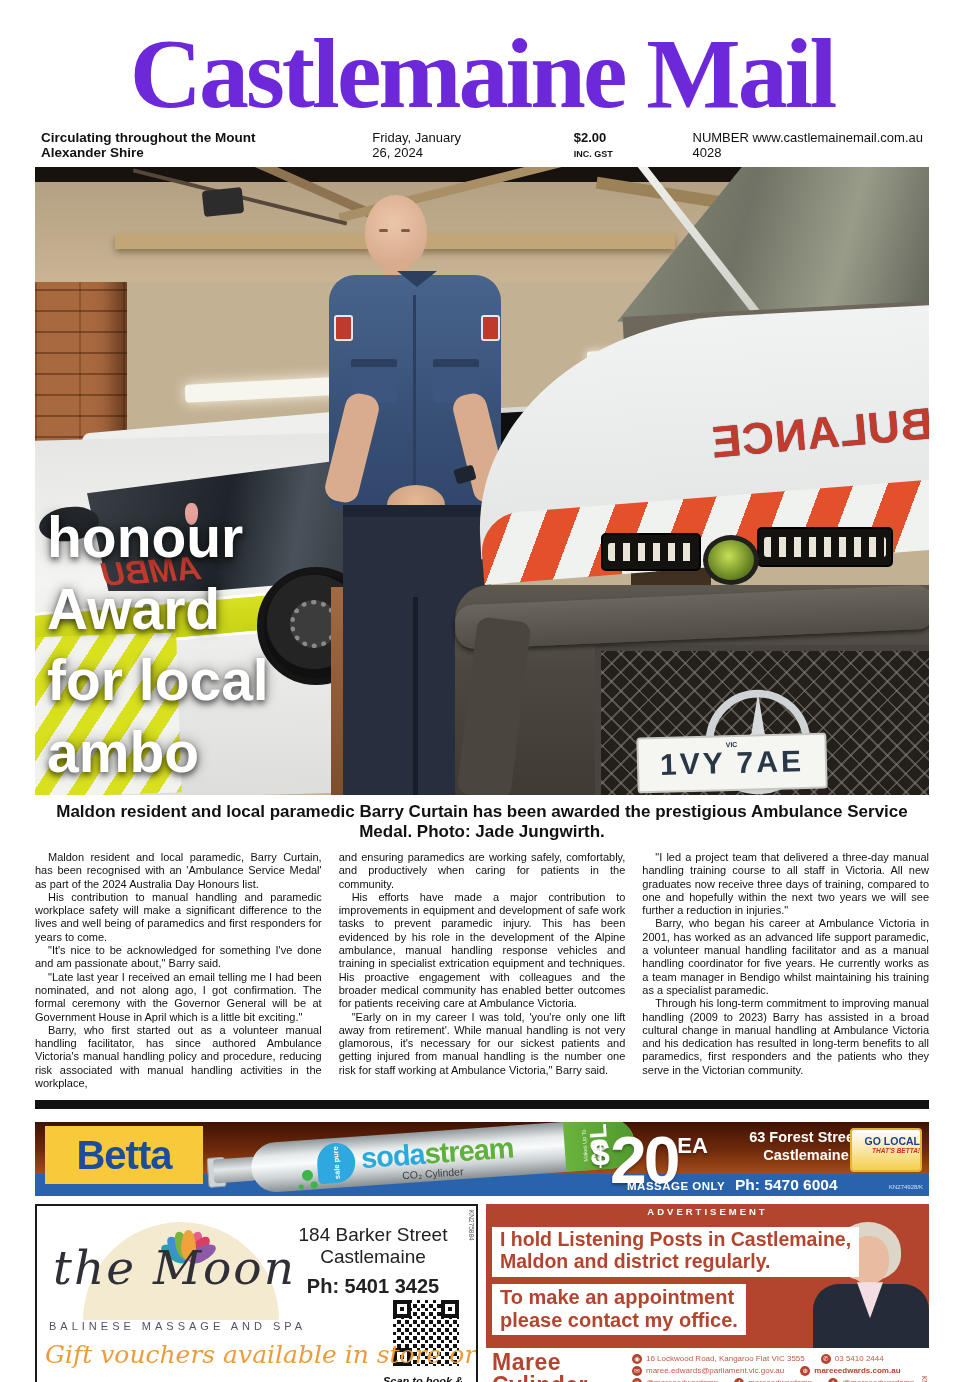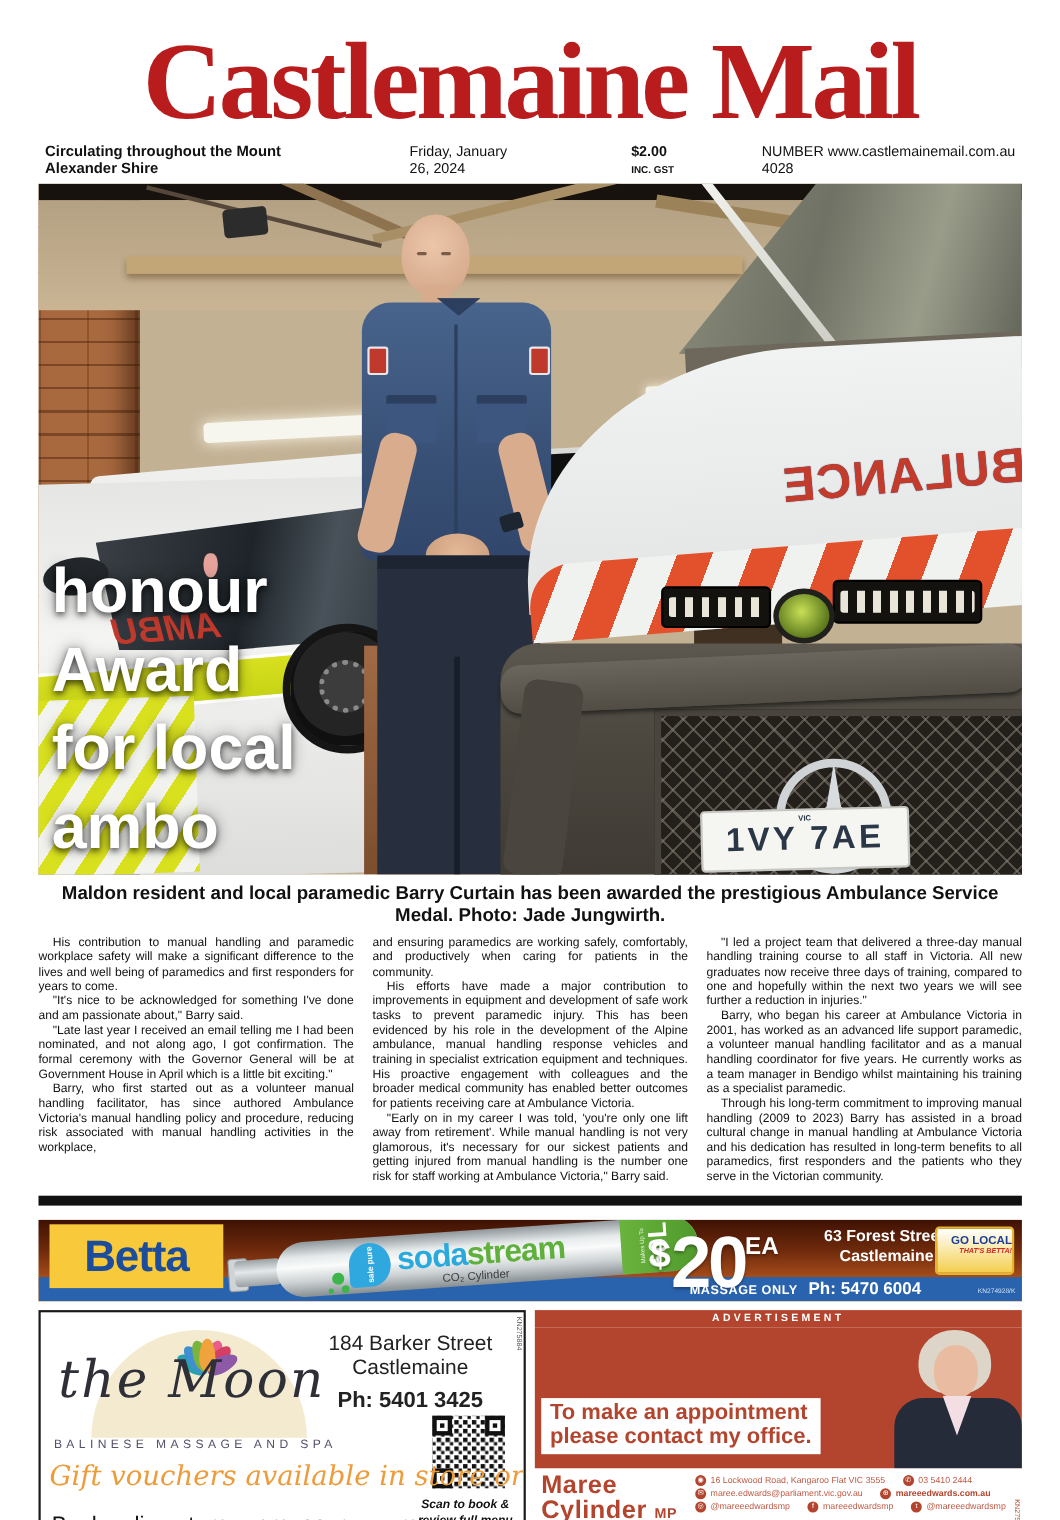--- a/index.html
+++ b/index.html
@@ -1,21 +1,21 @@
 <!DOCTYPE html>
 <html><head>
 <meta charset="utf-8">
 <style>
   html,body{margin:0;padding:0;background:#ffffff;}
   body{width:964px;height:1382px;position:relative;font-family:"Liberation Sans",sans-serif;color:#111;overflow:hidden;}
   .page{position:absolute;left:35px;top:0;width:894px;}
 
   
   .masthead{padding-top:26px;}
-  .mast-title{font-family:"Liberation Serif",serif;font-weight:bold;color:#b91c1c;font-size:100px;line-height:.96;text-align:center;letter-spacing:-3px;white-space:nowrap;}
+  .mast-title{font-family:"Liberation Serif",serif;font-weight:bold;color:#6d28d9;font-size:100px;line-height:.96;text-align:center;letter-spacing:-3px;white-space:nowrap;}
   .mast-info{display:flex;align-items:baseline;margin-top:8px;padding:0 6px 4px 6px;font-size:13px;}
   .mast-tagline{font-weight:bold;font-size:13.5px;}
   .mast-date{margin-left:115px;}
   .mast-price{margin-left:105px;font-weight:bold;}
   .mast-price small{font-weight:bold;font-size:9px;}
   .mast-number{margin-left:68px;}
   .mast-web{margin-left:auto;}
 
   
   .photo{position:relative;width:894px;height:628px;margin-top:3px;overflow:hidden;background:#c3b194;}
@@ -293,20 +293,21 @@
       <div>Award</div>
       <div>for local</div>
       <div>ambo</div>
     </div>
   </div>
 
   <div class="caption">Maldon resident and local paramedic Barry Curtain has been awarded the prestigious Ambulance Service Medal. Photo: Jade Jungwirth.</div>
 
   <div class="article">
     <div class="col">
+      <p class="ind">Maldon resident and local paramedic, Barry Curtain, has been recognised with an 'Ambulance Service Medal' as part of the 2024 Australia Day Honours list.</p>
       <p class="ind">His contribution to manual handling and paramedic workplace safety will make a significant difference to the lives and well being of paramedics and first responders for years to come.</p>
       <p class="ind">"It's nice to be acknowledged for something I've done and am passionate about," Barry said.</p>
       <p class="ind">"Late last year I received an email telling me I had been nominated, and not along ago, I got confirmation. The formal ceremony with the Governor General will be at Government House in April which is a little bit exciting."</p>
       <p class="ind">Barry, who first started out as a volunteer manual handling facilitator, has since authored Ambulance Victoria's manual handling policy and procedure, reducing risk associated with manual handling activities in the workplace,</p>
     </div>
     <div class="col">
       <p>and ensuring paramedics are working safely, comfortably, and productively when caring for patients in the community.</p>
       <p class="ind">His efforts have made a major contribution to improvements in equipment and development of safe work tasks to prevent paramedic injury. This has been evidenced by his role in the development of the Alpine ambulance, manual handling response vehicles and training in specialist extrication equipment and techniques. His proactive engagement with colleagues and the broader medical community has enabled better outcomes for patients receiving care at Ambulance Victoria.</p>
       <p class="ind">"Early on in my career I was told, 'you're only one lift away from retirement'. While manual handling is not very glamorous, it's necessary for our sickest patients and getting injured from manual handling is the number one risk for staff working at Ambulance Victoria," Barry said.</p>
     </div>
@@ -415,20 +416,24 @@
 
     <div class="maree">
       <div class="maree-advbar">ADVERTISEMENT</div>
       <div class="maree-main">
         <div class="mw">
           <div class="mw-hair"></div>
           <div class="mw-face"></div>
           <div class="mw-body"></div>
           <div class="mw-shirt"></div>
         </div>
+        <div class="maree-box b1">
+          <div>I hold Listening Posts in Castlemaine,</div>
+          <div>Maldon and district regularly.</div>
+        </div>
         <div class="maree-box b2">
           <div>To make an appointment</div>
           <div>please contact my office.</div>
         </div>
       </div>
       <div class="maree-footer">
         <div class="mf-name">
           <div>Maree</div>
           <div><span>Cylinder</span> <span class="mp">MP</span></div>
         </div>

